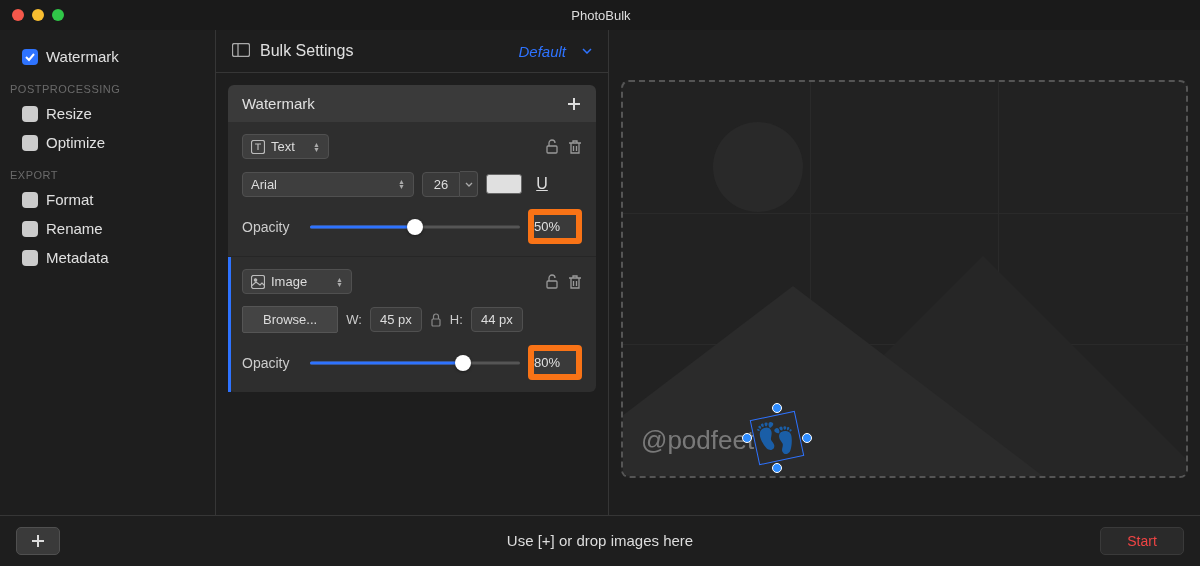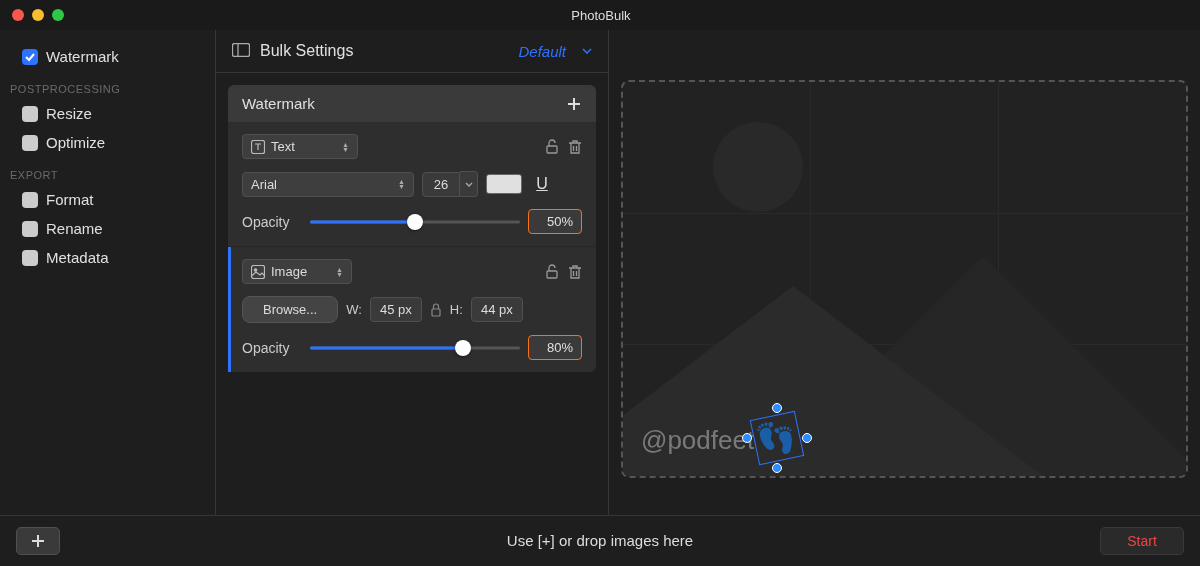--- a/index.html
+++ b/index.html
@@ -263,31 +263,31 @@
   top: 50%;
   transform: translate(-50%, -50%);
   width: 16px;
   height: 16px;
   background: #fff;
   border-radius: 50%;
   box-shadow: 0 1px 3px rgba(0,0,0,0.4);
 }
 .slider-value {
   background: #3a3a3a;
-  border: 1px solid #f97316;
+  border: 6px solid #f97316;
   border-radius: 4px;
-  padding: 4px 8px;
+  padding: 4px 0;
   font-size: 13px;
   width: 54px;
-  text-align: right;
+  text-align: left;
 }
 .browse-btn {
   background: #444;
   border: 1px solid #555;
-  border-radius: 8px;
+  border-radius: 2px;
   padding: 5px 20px;
   font-size: 13px;
   color: #ddd;
   cursor: pointer;
 }
 .dim-label {
   font-size: 13px;
   color: #ccc;
 }
 .divider {
@@ -505,21 +505,21 @@
           <span class="icon-btn">
             <svg width="16" height="16" viewBox="0 0 16 16">
                 <path d="M8 2 V14 M2 8 H14" stroke="#ddd" stroke-width="2"></path>
               </svg>
           </span>
         </div>
         <div class="group-body">
 
           <div class="wm-section">
             <div class="row">
-              <div class="select-control" style="width:116px">
+              <div class="select-control" style="width:87px">
                 <svg width="14" height="14" viewBox="0 0 14 14" fill="none" stroke="#bbb" stroke-width="1.2">
                     <rect x="0.5" y="0.5" width="13" height="13" rx="2"></rect>
                     <path d="M4 4 H10 M7 4 V10"></path>
                   </svg>
                 <span>Text</span>
                 <span class="select-arrows">▲<br>▼</span>
               </div>
               <div class="spacer"></div>
               <span class="icon-btn">
                 <svg width="16" height="16" viewBox="0 0 16 16" fill="none" stroke="#999" stroke-width="1.3">

